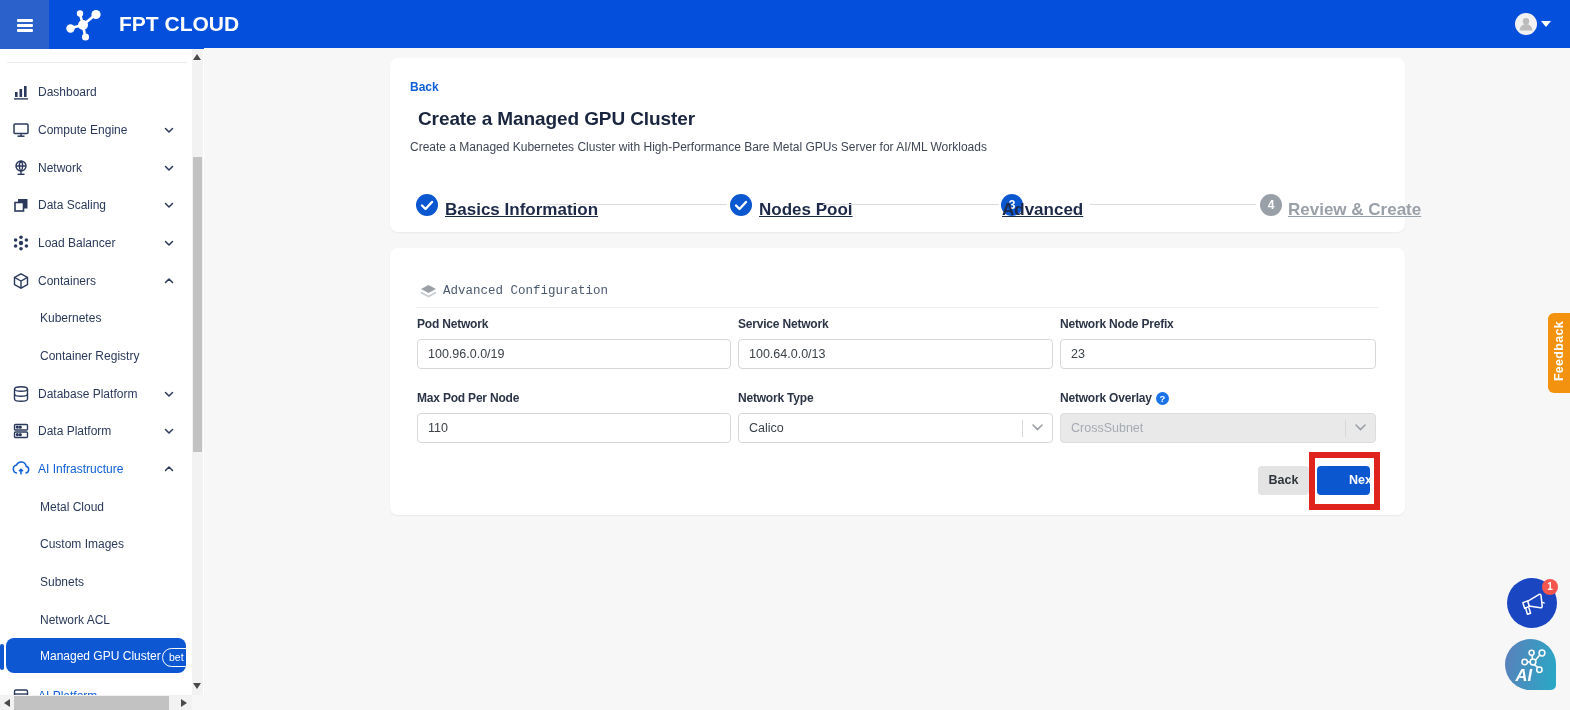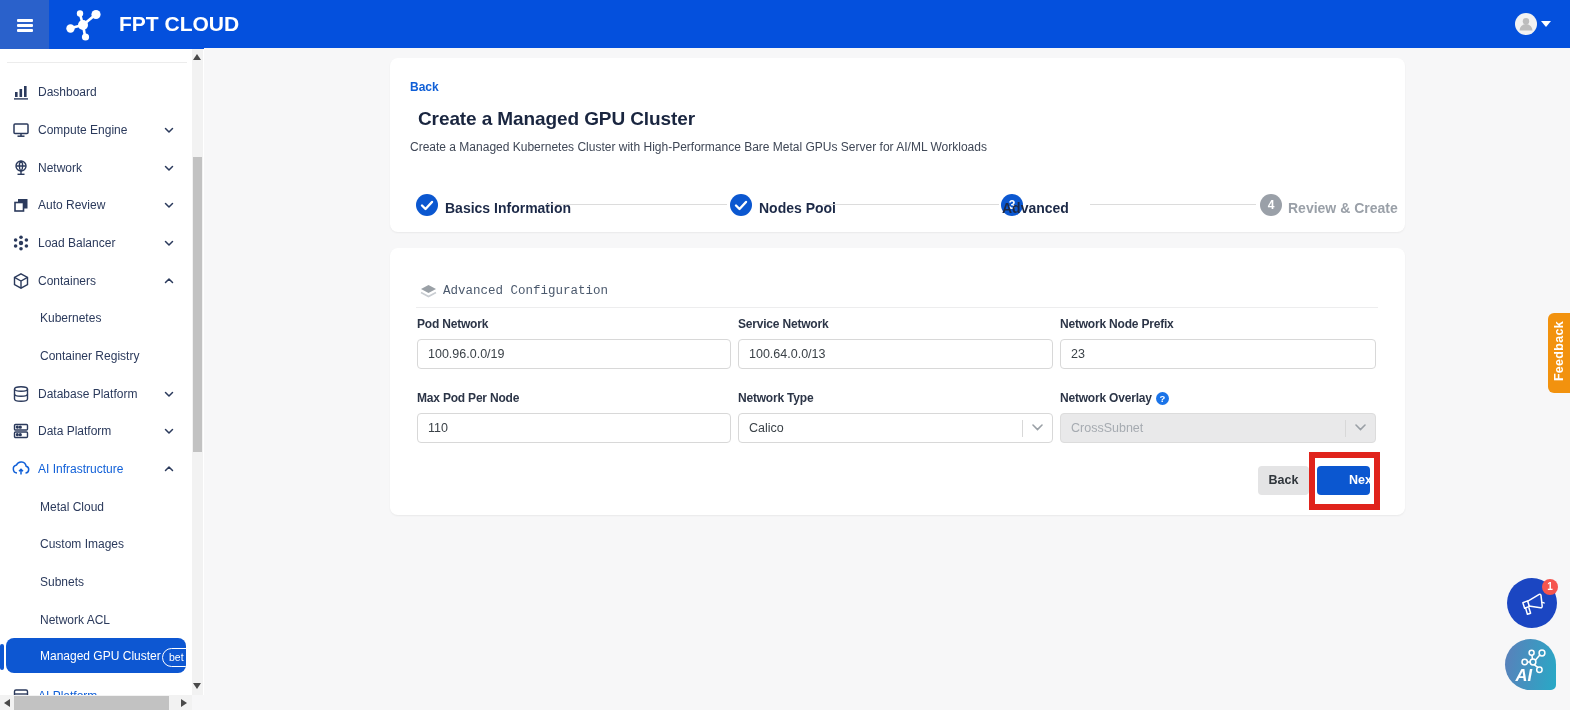--- a/index.html
+++ b/index.html
@@ -50,21 +50,21 @@
 .card2 { left:186px; top:200px; width:1015px; height:267px; }
 .back-link { position:absolute; left:20px; top:22px; color:#0f5fd7; font-size:12px; font-weight:bold; }
 .title { position:absolute; left:20px; top:50px; color:#19253f; font-size:19px; font-weight:bold; letter-spacing:-0.1px;margin-left:8px; }
 .subtitle { position:absolute; left:20px; top:82px; color:#3f4756; font-size:12px; }
 
 
 .step-c { position:absolute; top:136px; width:22px; height:22px; border-radius:50%; }
 .step-c.done, .step-c.cur { background:#0b57d0; }
 .step-c.todo { background:#9aa0a8; }
 .step-c .n { position:absolute; width:100%; text-align:center; top:4px; color:#fff; font-size:12px; font-weight:bold; }
-.step-l { position:absolute; top:142px; font-size:14px; font-weight:bold; color:#1c2947; white-space:nowrap; }
+.step-l { position:absolute; top:142px; font-size:17px; font-weight:bold; color:#1c2947; white-space:nowrap;text-decoration:underline; }
 .step-l.gray { color:#9aa0a8; }
 .step-line { position:absolute; top:146px; height:1px; background:#dcdcdc; }
 
 
 .adv-ic { position:absolute; left:30px; top:36px; }
 .adv-tx { position:absolute; left:53px; top:36px; font-size:12.5px; color:#4b596d;font-family:Liberation Mono, monospace; }
 .divider { position:absolute; left:26px; top:59px; width:962px; height:1px; background:#ededee; }
 .flabel { position:absolute; font-size:12px; font-weight:bold; color:#2c3547; white-space:nowrap; letter-spacing:-0.2px; }
 .finput { position:absolute; height:30px; border:1px solid #d8d8d8; border-radius:4px; background:#fff; font-size:12.5px; color:#3b4248; line-height:28px; padding-left:10px; }
 .fsel { padding-right:36px; }
@@ -159,21 +159,21 @@
     <span class="tx">Network</span>
     <svg class="ch" width="12" height="12" viewBox="0 0 12 12">
         <path d="M2.5 4.5 L6 8 L9.5 4.5" stroke="#2b3a5c" stroke-width="1.5" fill="none" stroke-linecap="round" stroke-linejoin="round"></path>
       </svg>
   </div>
   <div class="mi" style="top:141px">
     <svg class="ic" viewBox="0 0 18 18">
         <rect x="6" y="3" width="9.5" height="9.5" fill="#2b3a5c"></rect>
         <rect x="3" y="6.5" width="8.5" height="8.5" fill="#fff" stroke="#2b3a5c" stroke-width="1.6"></rect>
       </svg>
-    <span class="tx">Auto Review</span>
+    <span class="tx">Data Scaling</span>
     <svg class="ch" width="12" height="12" viewBox="0 0 12 12">
         <path d="M2.5 4.5 L6 8 L9.5 4.5" stroke="#2b3a5c" stroke-width="1.5" fill="none" stroke-linecap="round" stroke-linejoin="round"></path>
       </svg>
   </div>
   <div class="mi" style="top:179px">
     <svg class="ic" viewBox="0 0 18 18">
         <g fill="#2b3a5c">
           <circle cx="9" cy="9" r="2.2"></circle>
           <circle cx="9" cy="3.2" r="1.8"></circle>
           <circle cx="9" cy="14.8" r="1.8"></circle>

